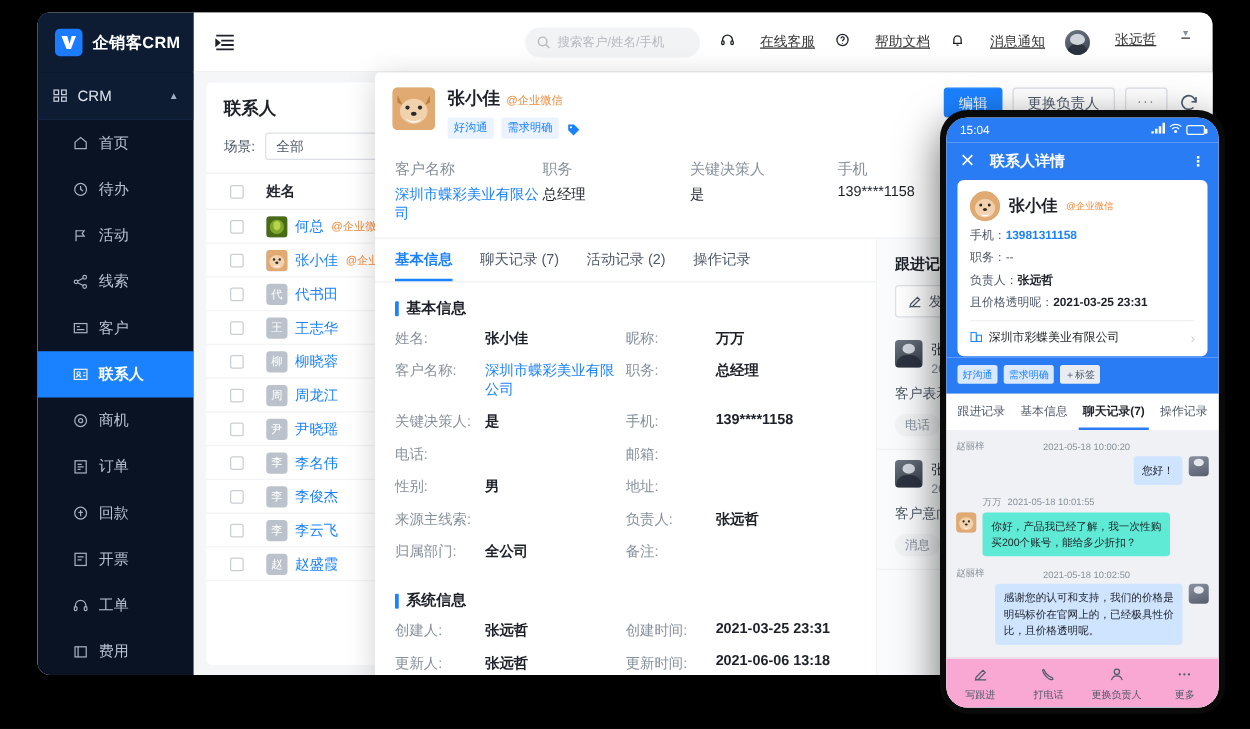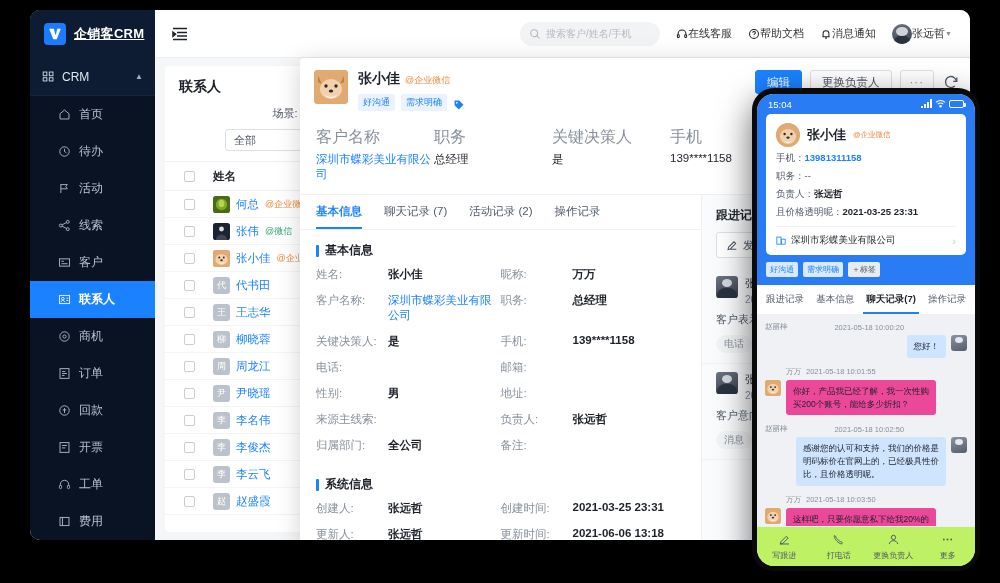--- a/index.html
+++ b/index.html
@@ -35,21 +35,21 @@
     height: 48px; display: flex; align-items: center;
     padding-left: 14px; gap: 8px;
     background: #0d1c33;
   }
   .brand-logo {
     width: 22px; height: 22px; border-radius: 4px;
     background: #1b7cff; position: relative;
     display: flex; align-items: center; justify-content: center;
   }
   .brand-logo svg { width: 14px; height: 14px; }
-  .brand-name { color: #fff; font-size: 13px; font-weight: bold; letter-spacing: .3px; text-decoration: underline; }
+  .brand-name { color: #fff; font-size: 13px; font-weight: bold; letter-spacing: .3px; }
   .nav-group {
     height: 38px; display: flex; align-items: center;
     padding: 0 12px; gap: 7px; font-size: 12px; color: #dfe6f0;
     background: #0d1c33;
     border-bottom: 1px solid #132440;
   }
   .nav-group .chev { margin-left: auto; font-size: 8px; color: #9fb0c6; }
   .nav-item {
     height: 37px; display: flex; align-items: center;
     padding-left: 28px; gap: 8px;
@@ -65,21 +65,21 @@
     display: flex; align-items: center;
     border-bottom: 1px solid #ebedf0;
   }
   .collapse-btn { margin-left: 16px; width: 18px; height: 18px; cursor: pointer; }
   .topbar-right { margin-left: auto; display: flex; align-items: center; gap: 16px; padding-right: 18px; }
   .search-box {
     width: 140px; height: 24px; border-radius: 12px; background: #f2f3f5;
     display: flex; align-items: center; gap: 5px; padding: 0 9px;
     font-size: 10px; color: #b4b8bf;
   }
-  .tb-link { display: flex; align-items: center; gap: 0; font-size: 11px; color: #333; cursor: pointer; }
+  .tb-link { display: flex; gap: 20px; font-size: 11px; color: #333; cursor: pointer; text-decoration: underline; }
   .tb-ico { width: 12px; height: 12px; }
   .avatar-sm {
     width: 20px; height: 20px; border-radius: 50%;
     background: linear-gradient(160deg,#6d7583,#3a4150);
     position: relative; overflow: hidden;
   }
   .avatar-sm::after {
     content:""; position:absolute; left:4px; top:3px; width:12px; height:9px;
     border-radius:50%; background:#cfd4db;
   }
@@ -91,21 +91,21 @@
   .list-panel {
     position: absolute; left: 125px; top: 48px;
     width: 815px; height: 482px; background: #f4f6f8;
   }
   .list-card {
     position: absolute; left: 10px; top: 8px;
     width: 240px; height: 466px; background: #fff;
     border-radius: 4px; overflow: hidden;
   }
   .list-title { padding: 12px 14px 8px; font-size: 14px; font-weight: bold; color: #1d2129; }
-  .filter-row { display: flex; align-items: center; gap: 8px; padding: 2px 14px 10px; flex-direction: column; }
+  .filter-row { display: flex; align-items: center; gap: 8px; padding: 2px 14px 10px; }
   .filter-label { font-size: 11px; color: #4e5969; }
   .filter-select {
     width: 120px; height: 22px; border: 1px solid #dcdfe6; border-radius: 3px;
     font-size: 11px; color: #4e5969; display: flex; align-items: center; padding: 0 8px;
   }
   .tbl-head {
     display: flex; align-items: center; height: 30px;
     border-top: 1px solid #eef0f3; border-bottom: 1px solid #eef0f3;
     font-size: 11.5px; color: #1d2129; font-weight: bold; background: #fff;
   }
@@ -155,21 +155,21 @@
     cursor: pointer;
   }
   .btn.primary { background: #1b82ff; border-color: #1b82ff; color: #fff; }
   .btn.dots { padding: 0 9px; color: #86909c; letter-spacing: 1px; }
   .ico-btn { width: 18px; height: 18px; color: #4e5969; cursor: pointer; }
   .dm-summary {
     display: flex; padding: 6px 16px 12px;
     border-bottom: 1px solid #eef0f3;
   }
   .sum-item { width: 118px; }
-  .sum-label { font-size: 16px; color: #86909c; margin-bottom: 4px; }
+  .sum-label { font-size: 12px; color: #86909c; margin-bottom: 4px; }
   .sum-value { font-size: 11.5px; color: #1d2129; }
   .sum-value.link { color: #1b82ff; }
   .dm-body { display: flex; height: 372px; }
   .dm-left { width: 402px; border-right: 1px solid #eef0f3; }
   .tabs { display: flex; gap: 22px; padding: 9px 16px 0; border-bottom: 1px solid #eef0f3; }
   .tab { font-size: 11.5px; color: #4e5969; padding-bottom: 8px; cursor: pointer; }
   .tab.active { color: #1b82ff; font-weight: bold; border-bottom: 2px solid #1b82ff; }
   .section-title {
     display: flex; align-items: center; gap: 6px;
     font-size: 12px; font-weight: bold; color: #1d2129;
@@ -262,30 +262,30 @@
   .ph-tab { font-size: 9.5px; color: #4e5969; padding: 0 3px 6px; }
   .ph-tab.active { color: #1d2129; font-weight: bold; border-bottom: 2px solid #2a7cf5; }
   .ph-chat { background: #f0f1f4; padding: 8px 8px 0; height: 227px; overflow: hidden; }
   .msg { margin-bottom: 9px; }
   .msg-meta { display: flex; align-items: center; gap: 5px; font-size: 7.5px; color: #86909c; margin-bottom: 3px; }
   .msg.out .msg-meta { justify-content: space-between; }
   .msg-row { display: flex; gap: 5px; }
   .msg.out .msg-row { justify-content: flex-end; }
   .bubble {
     max-width: 150px; font-size: 8.5px; line-height: 1.5; color: #1d2129;
-    padding: 5px 7px; border-radius: 3px; background: #ec4899;
+    padding: 5px 7px; border-radius: 3px; background: #5eead4;
   }
   .bubble.blue { background: #cfe4ff; }
   .m-ava { width: 16px; height: 16px; border-radius: 3px; flex: 0 0 16px; overflow: hidden; }
   .m-ava.dog { background: #d9a468; }
   .m-ava.agent { background: linear-gradient(160deg,#8b93a3,#555d6c); position: relative; }
   .m-ava.agent::after { content:""; position:absolute; left:4px; top:2px; width:8px; height:6px; border-radius:50%; background:#e4e7ec; }
   .ph-bottom {
     position: absolute; bottom: 0; left: 0; width: 218px; height: 40px;
-    background: #bef264; border-top: 1px solid #eceef1;
+    background: #f9a8d4; border-top: 1px solid #eceef1;
     display: flex; align-items: center;
   }
   .ph-bottom-item {
     flex: 1; display: flex; flex-direction: column; align-items: center; gap: 2px;
     font-size: 8px; color: #4e5969;
   }
   .ph-bottom-item svg { width: 13px; height: 13px; }
   .dog-face { width:100%; height:100%; display:block; }
 </style>
 </head>
@@ -500,36 +500,20 @@
               <div class="row-name">
                 <span class="ava-img">
                   <svg class="dog-face" viewBox="0 0 18 18">
                     <rect width="18" height="18" rx="3" fill="#4a6b16"></rect>
                     <ellipse cx="9" cy="9" rx="6" ry="6" fill="#7ea82c"></ellipse>
                     <ellipse cx="9" cy="8" rx="3" ry="4" fill="#b7d44f"></ellipse>
                   </svg>
                 </span>
                 <span class="nm">何总</span>
                 <span class="nm-sub">@企业微信</span>
-              </div>
-            </div>
-            <div class="row">
-              <div class="col-cb">
-                <span class="cb"></span>
-              </div>
-              <div class="row-name">
-                <span class="ava-img">
-                  <svg class="dog-face" viewBox="0 0 18 18">
-                    <rect width="18" height="18" rx="3" fill="#1b2230"></rect>
-                    <circle cx="9" cy="6.4" r="2.6" fill="#ddd"></circle>
-                    <path d="M3 18c.6-4 3-5.6 6-5.6S14.4 14 15 18z" fill="#3c4453"></path>
-                  </svg>
-                </span>
-                <span class="nm">张伟</span>
-                <span class="nm-sub green">@微信</span>
               </div>
             </div>
             <div class="row">
               <div class="col-cb">
                 <span class="cb"></span>
               </div>
               <div class="row-name">
                 <span class="ava-img">
                   <svg class="dog-face" viewBox="0 0 18 18">
                     <rect width="18" height="18" rx="3" fill="#e0aa72"></rect>
@@ -827,20 +811,29 @@
           <span>
             <svg width="11" height="9" viewBox="0 0 12 9" fill="none" stroke="#fff" stroke-width="1.1">
                 <path d="M1 3.2a7.5 7.5 0 0110 0"></path>
                 <path d="M3 5.2a4.5 4.5 0 016 0"></path>
                 <circle cx="6" cy="7.4" r=".8" fill="#fff"></circle>
               </svg>
           </span>
           <span class="batt"></span>
         </span>
       </div>
+      <div class="ph-nav">
+        <span>
+          <svg width="12" height="12" viewBox="0 0 14 14" fill="none" stroke="#fff" stroke-width="1.5">
+              <path d="M2.5 2.5l9 9M11.5 2.5l-9 9"></path>
+            </svg>
+        </span>
+        <span>联系人详情</span>
+        <span class="dots3">⋮</span>
+      </div>
 
       <div class="ph-blue-bg">
         <div class="ph-card">
           <div class="ph-card-head">
             <span class="ph-ava">
               <svg class="dog-face" viewBox="0 0 24 24">
                 <circle cx="12" cy="12" r="12" fill="#e0aa72"></circle>
                 <ellipse cx="12" cy="13.5" rx="8" ry="7.5" fill="#f2d2ad"></ellipse>
                 <circle cx="8.6" cy="11" r="1.2" fill="#2b2b2b"></circle>
                   <circle cx="15.4" cy="11" r="1.2" fill="#2b2b2b"></circle>

